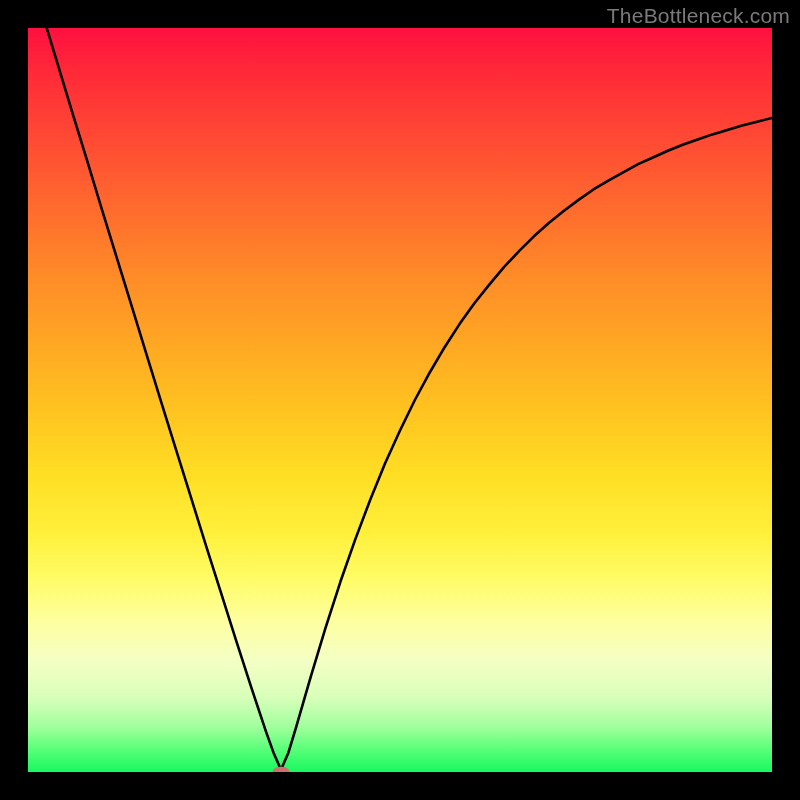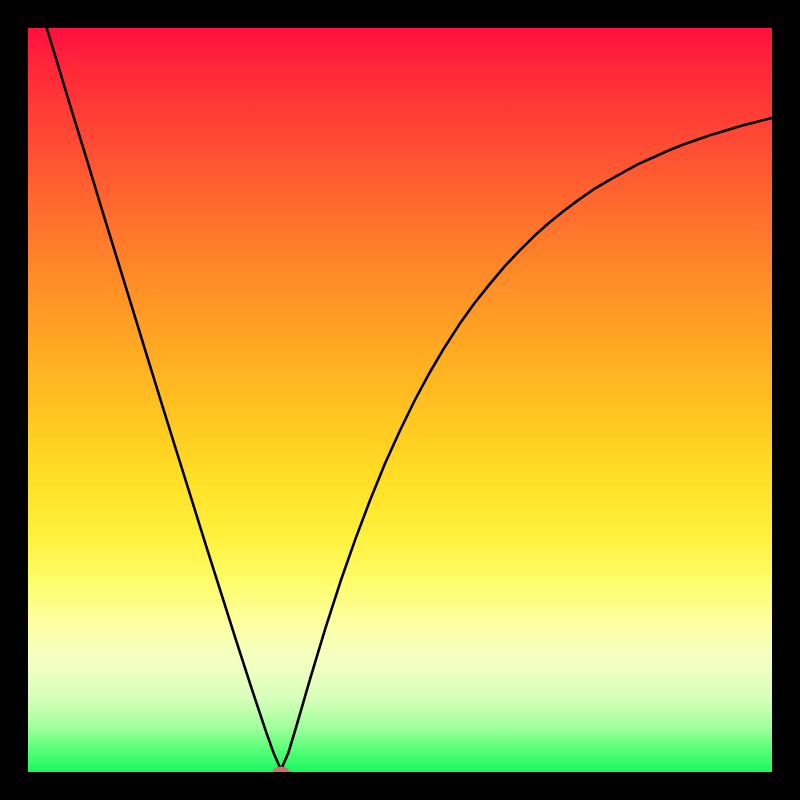--- a/index.html
+++ b/index.html
@@ -69,13 +69,14 @@
 <body>
 
 <div class="frame">
   <div class="plot-area">
     <div class="gradient-bg"></div>
     <svg class="curve-svg" viewBox="0 0 744 744" preserveAspectRatio="none">
       <path id="curve-path" fill="none" stroke="#000" stroke-width="2.6" stroke-linecap="round" stroke-linejoin="round" d="M0.00 -61.75 L14.88 -12.65 L29.76 36.46 L44.64 85.56 L59.52 133.92 L74.40 183.02 L89.28 231.38 L104.16 279.74 L119.04 328.10 L133.92 376.46 L148.80 424.08 L163.68 471.70 L178.56 519.31 L193.44 566.18 L208.32 613.06 L223.20 659.18 L238.08 703.82 L245.52 724.66 L252.96 741.77 L260.40 724.66 L267.84 700.10 L282.72 648.77 L297.60 599.66 L312.48 553.54 L327.36 511.13 L342.24 471.70 L357.12 435.24 L372.00 402.50 L386.88 372.00 L401.76 344.47 L416.64 319.18 L431.52 296.11 L446.40 275.28 L461.28 256.68 L476.16 238.82 L491.04 223.20 L505.92 208.32 L520.80 194.93 L535.68 183.02 L550.56 171.86 L565.44 161.45 L580.32 152.52 L595.20 144.34 L610.08 136.15 L624.96 129.46 L639.84 122.76 L654.72 116.81 L669.60 111.60 L684.48 106.39 L699.36 101.93 L714.24 97.46 L729.12 93.74 L744.00 90.02"></path>
     </svg>
     <div id="min-marker" class="min-marker" style="left: 252.96px; top: 744px;"></div>
   </div>
+  <div class="watermark">TheBottleneck.com</div>
 </div>
 
 </body></html>

